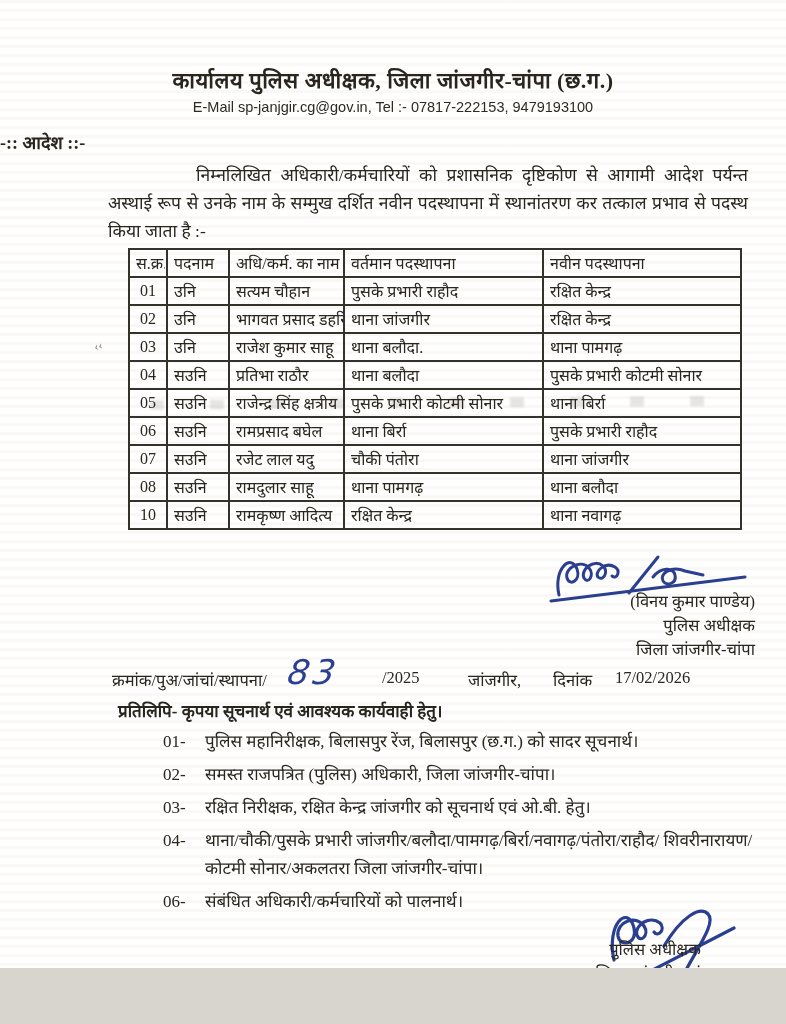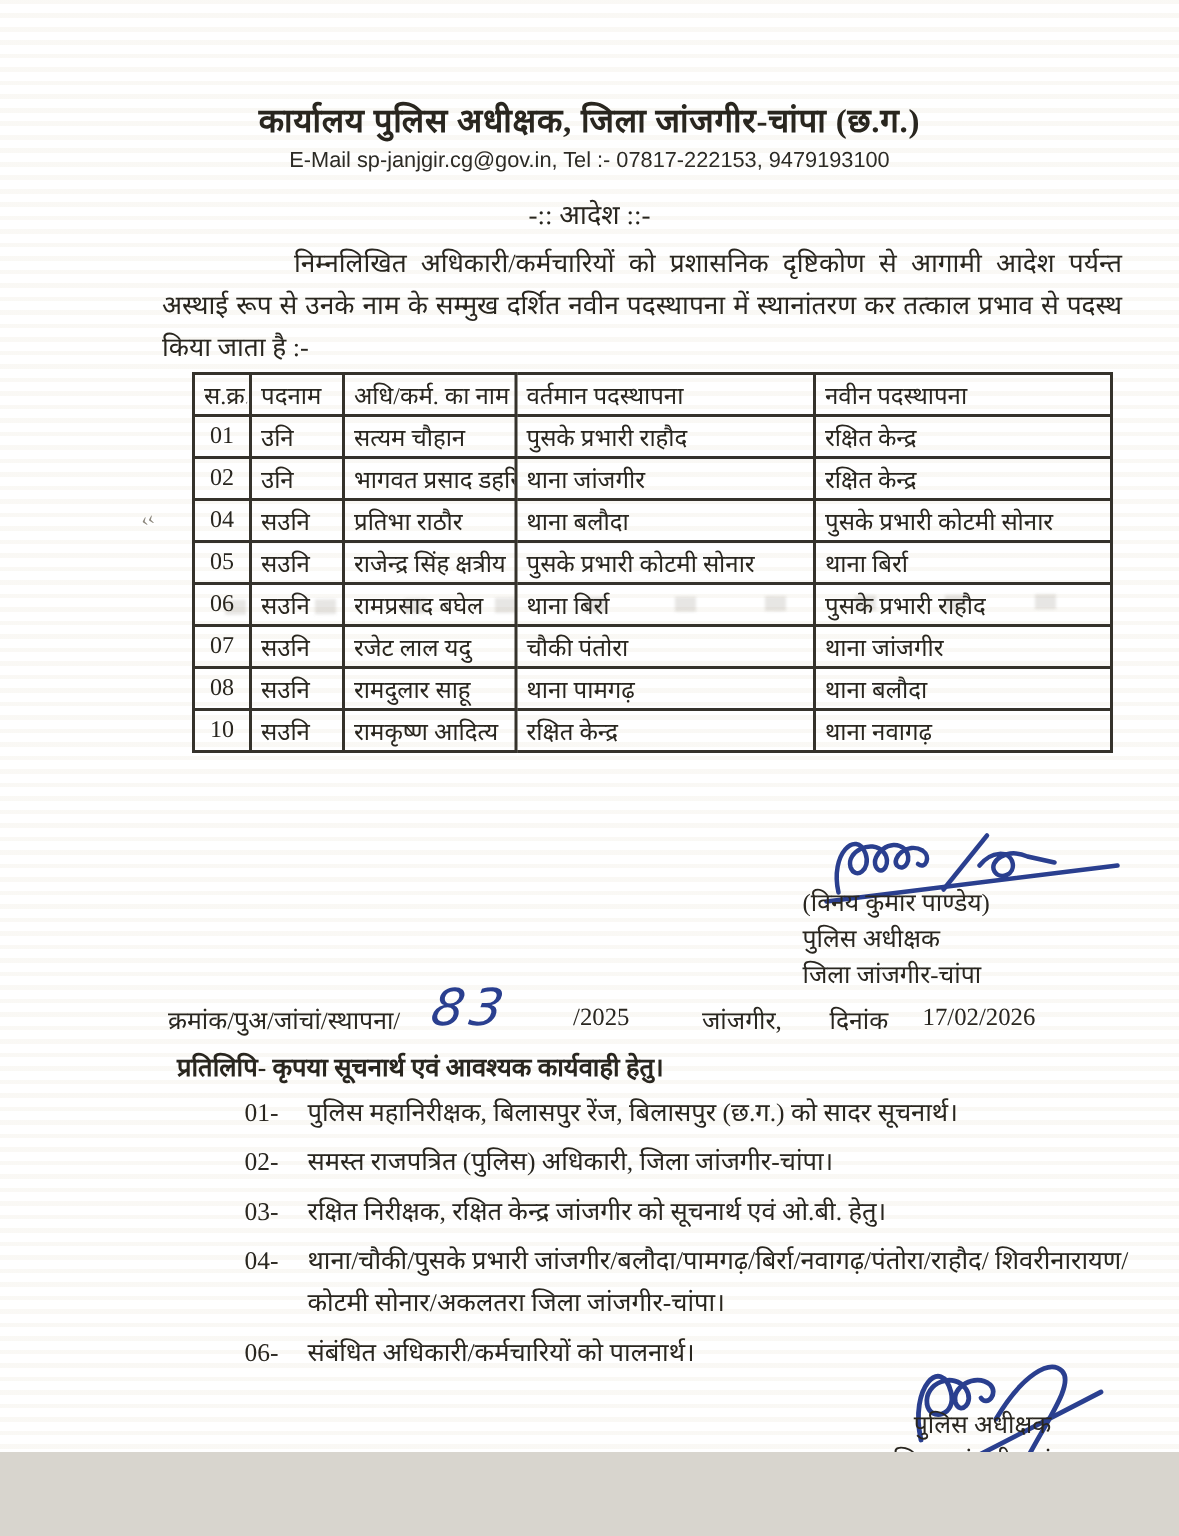--- a/index.html
+++ b/index.html
@@ -10,39 +10,39 @@
     color:#29261f;
   }
   .page::before {
     content:""; position:absolute; inset:0; pointer-events:none;
     background:repeating-linear-gradient(180deg,
       rgba(236,231,218,0.28) 0 3px, rgba(255,255,255,0) 3px 9px);
   }
   .letterhead { position:absolute; top:64px; left:0; width:100%; text-align:center; }
   .office-title { font-size:22px; font-weight:bold; letter-spacing:0.5px; }
   .contact-line { margin-top:5px; font-size:14.5px; font-family:"Liberation Sans","DejaVu Sans",sans-serif; color:#2c2a24; }
-  .order-heading { position:absolute; top:130px; left:0; width:100%; text-align:center; font-size:18px; font-weight:normal; }
+  .order-heading { position:absolute; top:130px; left:0; width:100%; text-align:left; font-size:18px; font-weight:bold; }
   .intro-para {
     position:absolute; top:161px; left:108px; width:640px;
     font-size:17.5px; line-height:28px; text-align:justify; text-indent:88px;
   }
   table.transfer-table {
     position:absolute; top:248px; left:128px; width:612px;
     border-collapse:collapse; table-layout:fixed; font-size:16px;
   }
   .transfer-table th, .transfer-table td {
     border:2px solid #35322b; padding:1px 6px; height:24px;
     font-weight:normal; text-align:left; overflow:hidden; white-space:nowrap;
   }
   .transfer-table th { font-size:16px;border-radius:11px; }
   .transfer-table .c-sno { text-align:center; }
   .sig { position:absolute; color:#2a3f8f; }
   .sig svg { display:block; }
   .sig-top-text {
-    position:absolute; top:590px; left:535px; width:220px; text-align:left;
+    position:absolute; top:590px; left:535px; width:220px; text-align:right;
     font-size:16.5px; line-height:24px;
   }
   .ref-line { position:absolute; top:660px; left:0; width:786px; height:40px; font-size:16.5px; }
   .ref-line .abs { position:absolute; top:8px; }
   .handwritten-number {
     position:absolute; top:-8px; left:288px; color:#2a3f8f;
     font-family:"DejaVu Sans",sans-serif; font-size:34px; font-style:italic;
     transform:skewX(-10deg); letter-spacing:4px;
   }
   .copy-heading { position:absolute; top:699px; left:118px; font-size:17px; font-weight:bold; }
@@ -103,20 +103,27 @@
         <td>रक्षित केन्द्र</td>
       </tr>
       <tr>
         <td class="c-sno">02</td>
         <td>उनि</td>
         <td>भागवत प्रसाद डहरिया</td>
         <td>थाना जांजगीर</td>
         <td>रक्षित केन्द्र</td>
       </tr>
       <tr>
+        <td class="c-sno">03</td>
+        <td>उनि</td>
+        <td>राजेश कुमार साहू</td>
+        <td>थाना बलौदा.</td>
+        <td>थाना पामगढ़</td>
+      </tr>
+      <tr>
         <td class="c-sno">04</td>
         <td>सउनि</td>
         <td>प्रतिभा राठौर</td>
         <td>थाना बलौदा</td>
         <td>पुसके प्रभारी कोटमी सोनार</td>
       </tr>
       <tr>
         <td class="c-sno">05</td>
         <td>सउनि</td>
         <td>राजेन्द्र सिंह क्षत्रीय</td>

